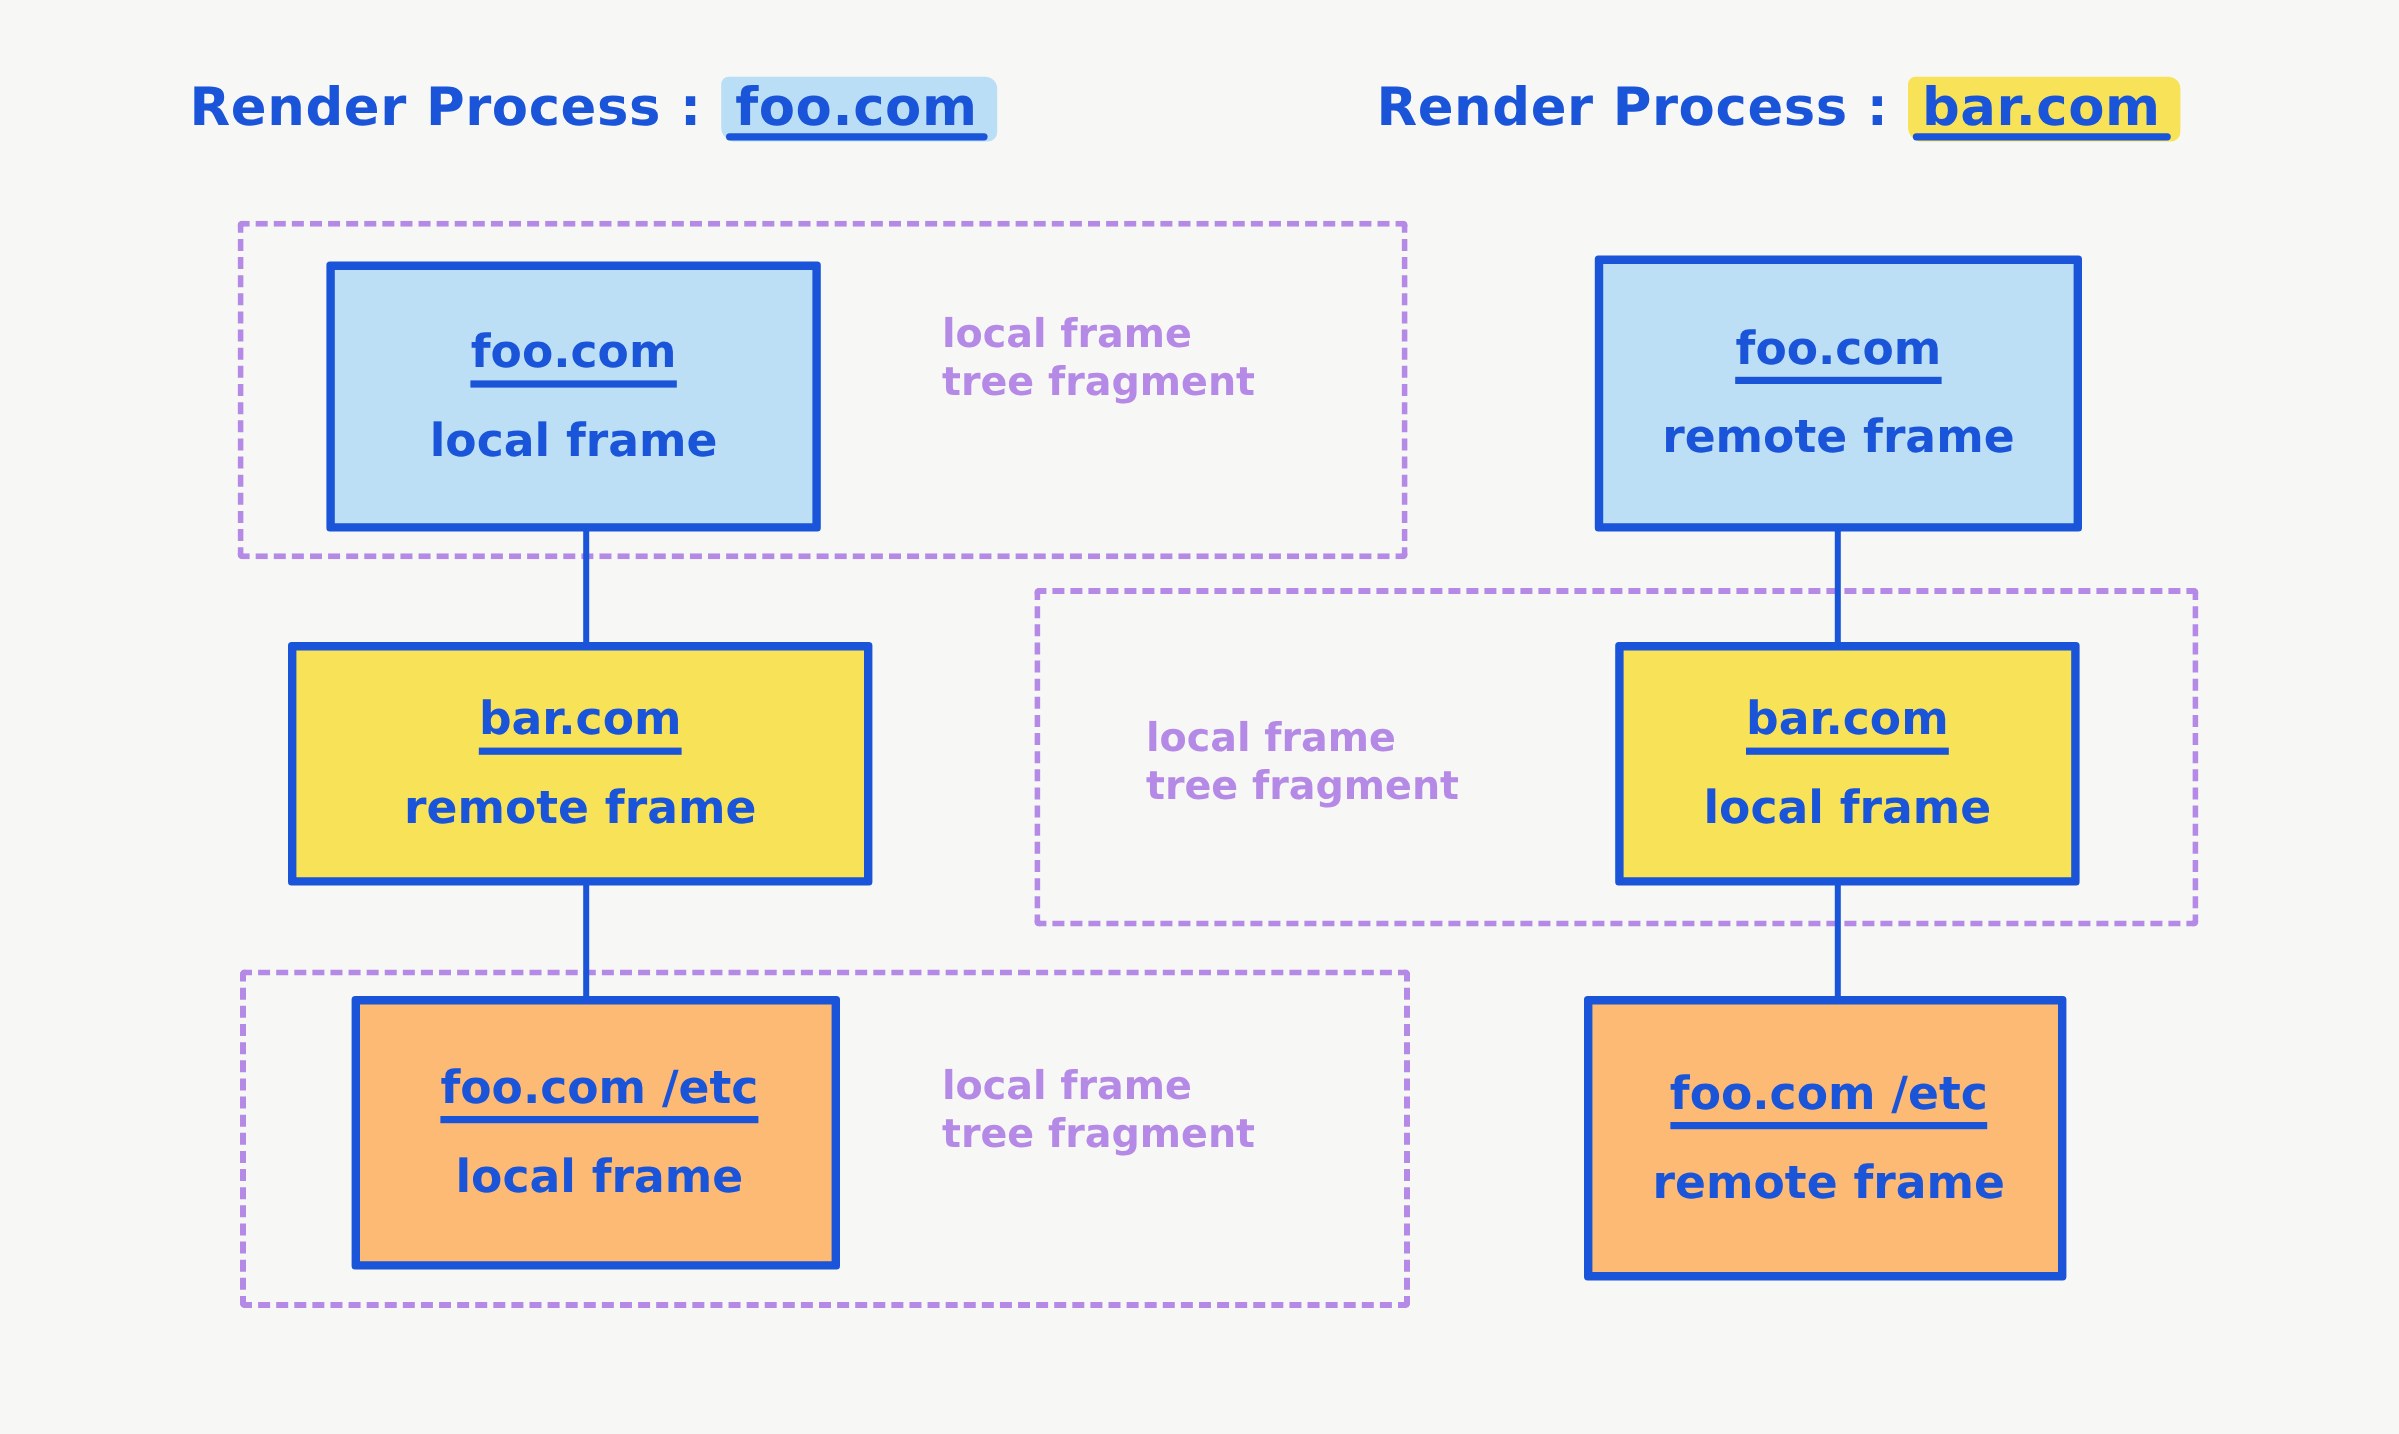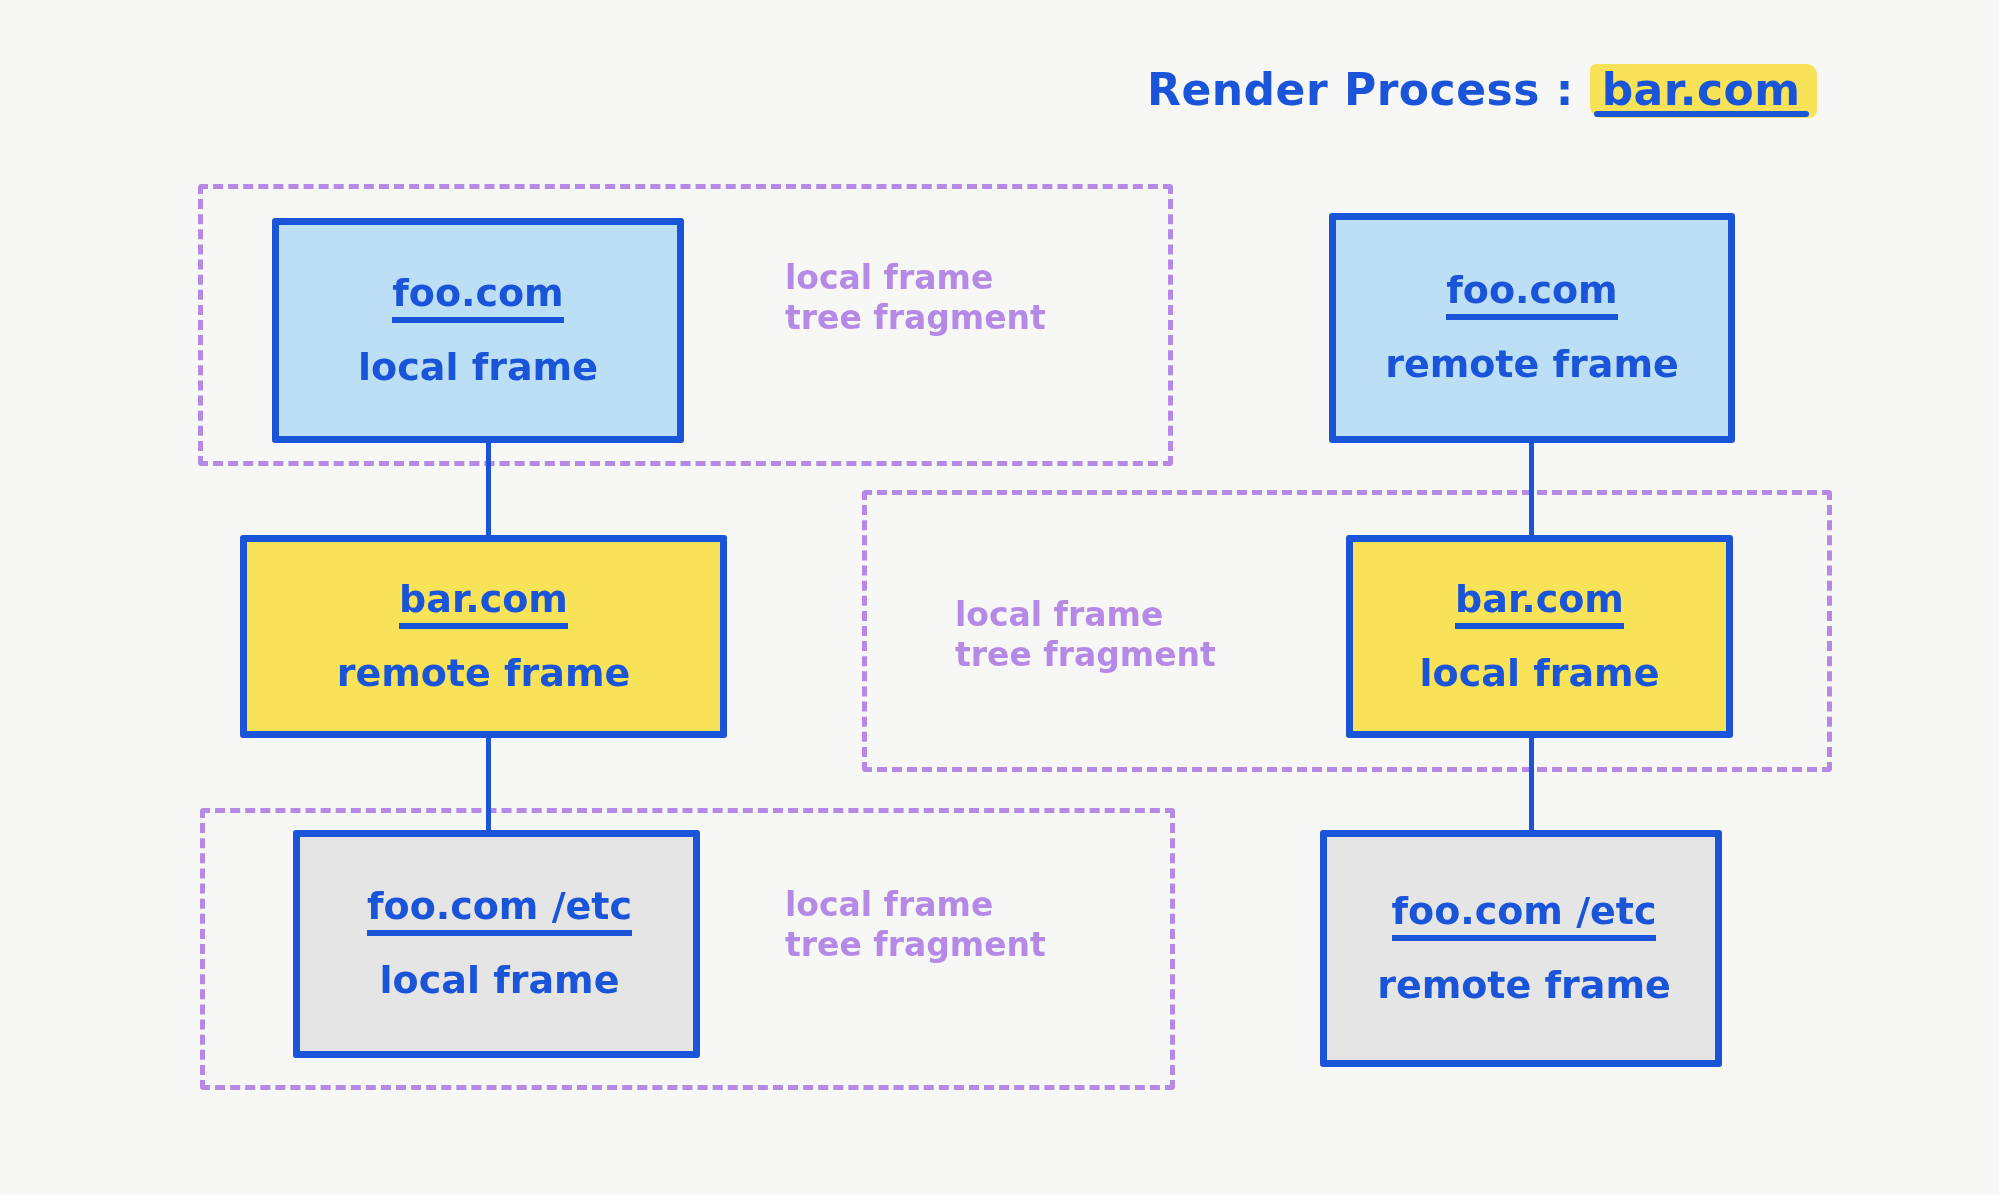--- a/index.html
+++ b/index.html
@@ -85,21 +85,21 @@
     border:7px solid #1a54d8;
     border-radius:3px;
     display:flex;
     flex-direction:column;
     align-items:center;
     justify-content:center;
     z-index:4;
     padding:6px 10px;
   }
   .node.blue   {background:#bcdff5;}
-  .node.paleblue{background:#e5e5e5;padding-left:16px;}
+  .node.paleblue{background:#fdba74;padding-left:16px;}
   .node.yellow {background:#f8e358;}
 
   .node .origin{
     font-family:"DejaVu Sans", sans-serif;
     font-weight:700;
     font-size:38px;
     color:#1a54d8;
     white-space:nowrap;
     border-bottom:6px solid #1a54d8;
     padding-bottom:2px;
@@ -113,20 +113,23 @@
     white-space:nowrap;
     margin-top:24px;
     line-height:1.1;
   }
 </style>
 </head>
 <body>
 
 <div id="canvas">
 
+  <div class="proc-title" style="left:158px; top:62px;">
+    <span>Render Process : </span><span class="hl blue">foo.com</span>
+  </div>
 
   <div class="proc-title" style="left:1147px; top:62px;">
     <span>Render Process : </span><span class="hl yellow">bar.com</span>
   </div>
 
   <div class="frag" style="left:198px; top:184px; width:975px; height:282px;"></div>
   <div class="frag-label" style="left:785px; top:258px;">local frame
 tree fragment</div>
 
   <div class="conn" style="left:486px; top:440px; height:100px;"></div>

